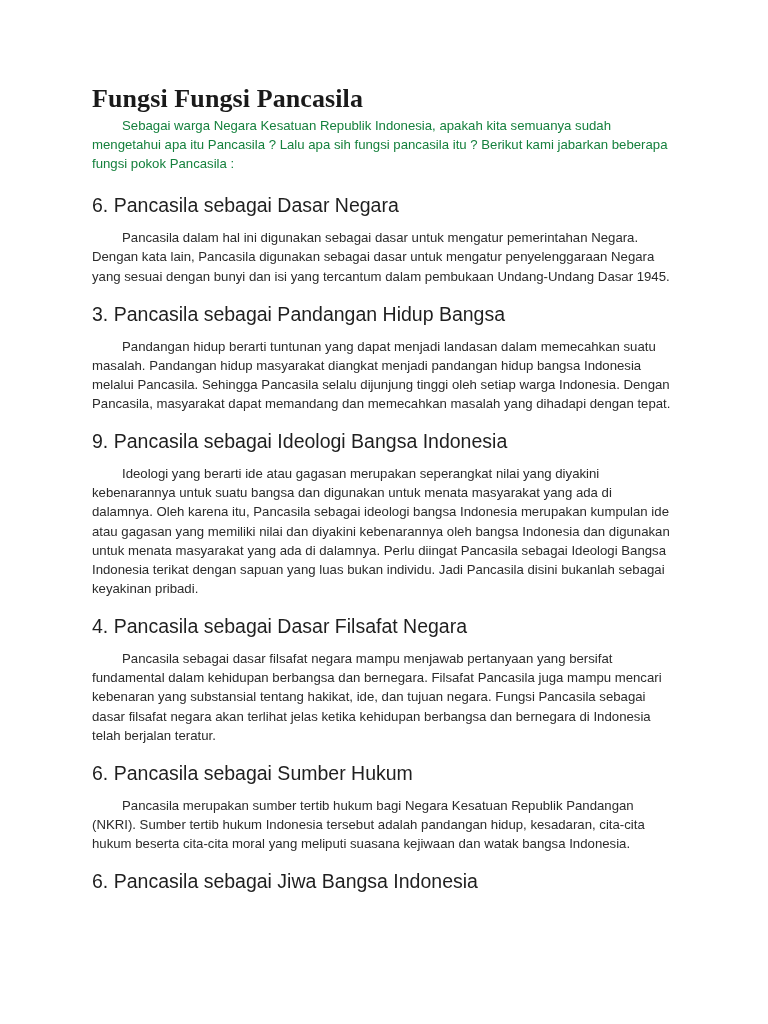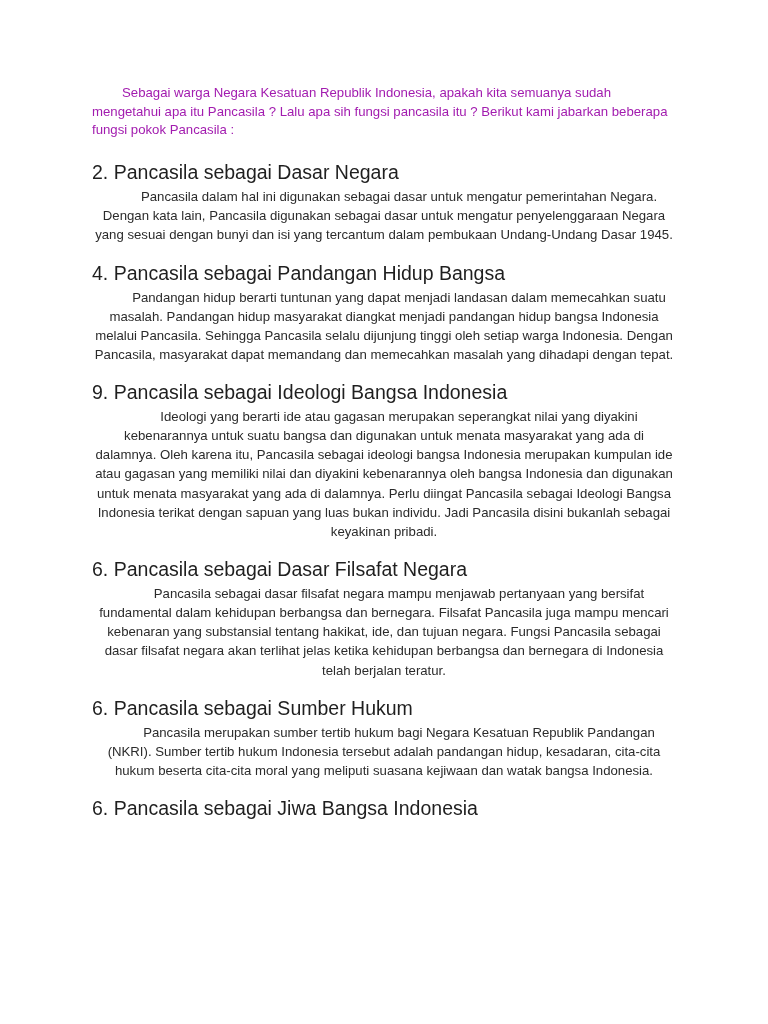--- a/index.html
+++ b/index.html
@@ -29,69 +29,70 @@
     line-height: 1.12;
     margin: 0 0 4px 0;
     letter-spacing: 0.1px;
     color: #1a1a1a;
   }
   .intro {
     font-size: 13.2px;
     line-height: 1.42;
     margin: 0 0 20px 0;
     text-indent: 30px;
-    color: #a21caf;
+    color: #15803d;
   }
   .section {
     margin: 0 0 8px 0;
   }
   .section-heading {
     font-size: 19.5px;
     font-weight: normal;
     line-height: 1.28;
     margin: 0 0 2px 0;
     color: #1f1f1f;
   }
   .section-body {
     font-size: 13.2px;
     line-height: 1.45;
-    margin: 2px 0 16px 0;
+    margin: 10px 0 16px 0;
     text-indent: 30px;
-    text-align: center;
+    text-align: left;
     color: #2b2b2b;
   }
   .section.last .section-heading {
     margin-top: 16px;
   }
 </style>
 </head>
 <body>
 
 <div class="page">
 
+  <h1 class="doc-title">Fungsi Fungsi Pancasila</h1>
 
   <p class="intro">Sebagai warga Negara Kesatuan Republik Indonesia, apakah kita semuanya sudah mengetahui apa itu Pancasila ? Lalu apa sih fungsi pancasila itu ? Berikut kami jabarkan beberapa fungsi pokok Pancasila :</p>
 
   <div class="section">
-    <h2 class="section-heading">2. Pancasila sebagai Dasar Negara</h2>
+    <h2 class="section-heading">6. Pancasila sebagai Dasar Negara</h2>
     <p class="section-body">Pancasila dalam hal ini digunakan sebagai dasar untuk mengatur pemerintahan Negara. Dengan kata lain, Pancasila digunakan sebagai dasar untuk mengatur penyelenggaraan Negara yang sesuai dengan bunyi dan isi yang tercantum dalam pembukaan Undang-Undang Dasar 1945.</p>
   </div>
 
   <div class="section">
-    <h2 class="section-heading">4. Pancasila sebagai Pandangan Hidup Bangsa</h2>
+    <h2 class="section-heading">3. Pancasila sebagai Pandangan Hidup Bangsa</h2>
     <p class="section-body">Pandangan hidup berarti tuntunan yang dapat menjadi landasan dalam memecahkan suatu masalah. Pandangan hidup masyarakat diangkat menjadi pandangan hidup bangsa Indonesia melalui Pancasila. Sehingga Pancasila selalu dijunjung tinggi oleh setiap warga Indonesia. Dengan Pancasila, masyarakat dapat memandang dan memecahkan masalah yang dihadapi dengan tepat.</p>
   </div>
 
   <div class="section">
     <h2 class="section-heading">9. Pancasila sebagai Ideologi Bangsa Indonesia</h2>
     <p class="section-body">Ideologi yang berarti ide atau gagasan merupakan seperangkat nilai yang diyakini kebenarannya untuk suatu bangsa dan digunakan untuk menata masyarakat yang ada di dalamnya. Oleh karena itu, Pancasila sebagai ideologi bangsa Indonesia merupakan kumpulan ide atau gagasan yang memiliki nilai dan diyakini kebenarannya oleh bangsa Indonesia dan digunakan untuk menata masyarakat yang ada di dalamnya. Perlu diingat Pancasila sebagai Ideologi Bangsa Indonesia terikat dengan sapuan yang luas bukan individu. Jadi Pancasila disini bukanlah sebagai keyakinan pribadi.</p>
   </div>
 
   <div class="section">
-    <h2 class="section-heading">6. Pancasila sebagai Dasar Filsafat Negara</h2>
+    <h2 class="section-heading">4. Pancasila sebagai Dasar Filsafat Negara</h2>
     <p class="section-body">Pancasila sebagai dasar filsafat negara mampu menjawab pertanyaan yang bersifat fundamental dalam kehidupan berbangsa dan bernegara. Filsafat Pancasila juga mampu mencari kebenaran yang substansial tentang hakikat, ide, dan tujuan negara. Fungsi Pancasila sebagai dasar filsafat negara akan terlihat jelas ketika kehidupan berbangsa dan bernegara di Indonesia telah berjalan teratur.</p>
   </div>
 
   <div class="section">
     <h2 class="section-heading">6. Pancasila sebagai Sumber Hukum</h2>
     <p class="section-body">Pancasila merupakan sumber tertib hukum bagi Negara Kesatuan Republik Pandangan (NKRI). Sumber tertib hukum Indonesia tersebut adalah pandangan hidup, kesadaran, cita-cita hukum beserta cita-cita moral yang meliputi suasana kejiwaan dan watak bangsa Indonesia.</p>
   </div>
 
   <div class="section last">
     <h2 class="section-heading">6. Pancasila sebagai Jiwa Bangsa Indonesia</h2>

